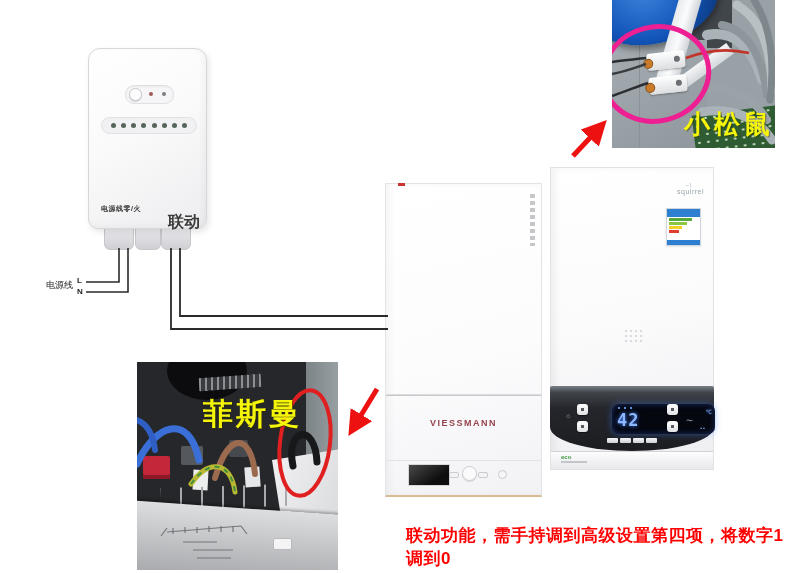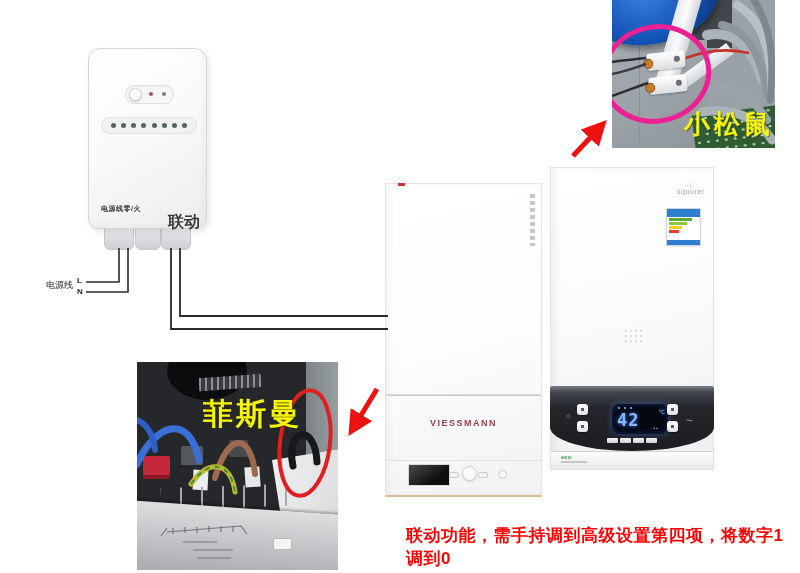--- a/index.html
+++ b/index.html
@@ -60,21 +60,21 @@
   .br-bar{height:3px;margin:1px 3px 0 2px;}
   .bar-g1{background:#57a839;width:70%;} .bar-g2{background:#8cc63f;width:55%;}
   .bar-y{background:#f2d024;width:40%;} .bar-r{background:#e23c2e;width:30%;}
   .br-stick-bot{position:absolute;bottom:0;left:0;right:0;height:5px;background:#2f7fd1;}
   .br-dots{left:74px;top:162px;width:18px;display:flex;flex-wrap:wrap;gap:3px;}
   .br-dots i{width:2px;height:2px;border-radius:50%;background:#cfcfd4;}
   .br-panel{left:-1px;top:218px;width:164px;height:65px;
     background:linear-gradient(180deg,#7a7f86 0%,#41454b 10%,#24262b 34%,#1b1d21 100%);
     border-radius:2px 2px 50% 50% / 2px 2px 24px 24px;}
   .br-display{left:62px;top:18px;width:56px;height:30px;background:#05070f;border-radius:7px;
-    box-shadow:0 0 7px rgba(70,130,255,.45), inset 0 0 6px rgba(60,110,255,.35);}
+    box-shadow:0 0 7px rgba(70,130,255,.45), inset 0 0 6px rgba(60,110,255,.35);padding-left:47px;}
   .br-disp-icons{position:absolute;left:6px;top:3px;display:flex;gap:4px;}
   .br-disp-icons i{width:2px;height:2px;background:#5a8fe0;}
   .br-digits{position:absolute;left:5px;top:6px;font-family:"DejaVu Sans Mono",monospace;
     font-weight:bold;font-size:17px;color:#8db8ff;text-shadow:0 0 4px #3d7dff;letter-spacing:1px;}
   .br-unit{position:absolute;right:3px;top:4px;font-size:6px;color:#8db8ff;text-shadow:0 0 3px #3d7dff;}
   .br-ddots{position:absolute;right:9px;bottom:3px;font-size:5px;color:#8db8ff;letter-spacing:1px;}
   .sq-btn{width:11px;height:11px;border-radius:3px;background:linear-gradient(#ffffff,#dfe1e4);
     box-shadow:0 1px 1px rgba(0,0,0,.5);}
   .sq-btn i{position:absolute;left:4px;top:4px;width:3px;height:3px;background:#56585c;}
   .btn-l1{left:27px;top:18px;} .btn-l2{left:27px;top:35px;}

